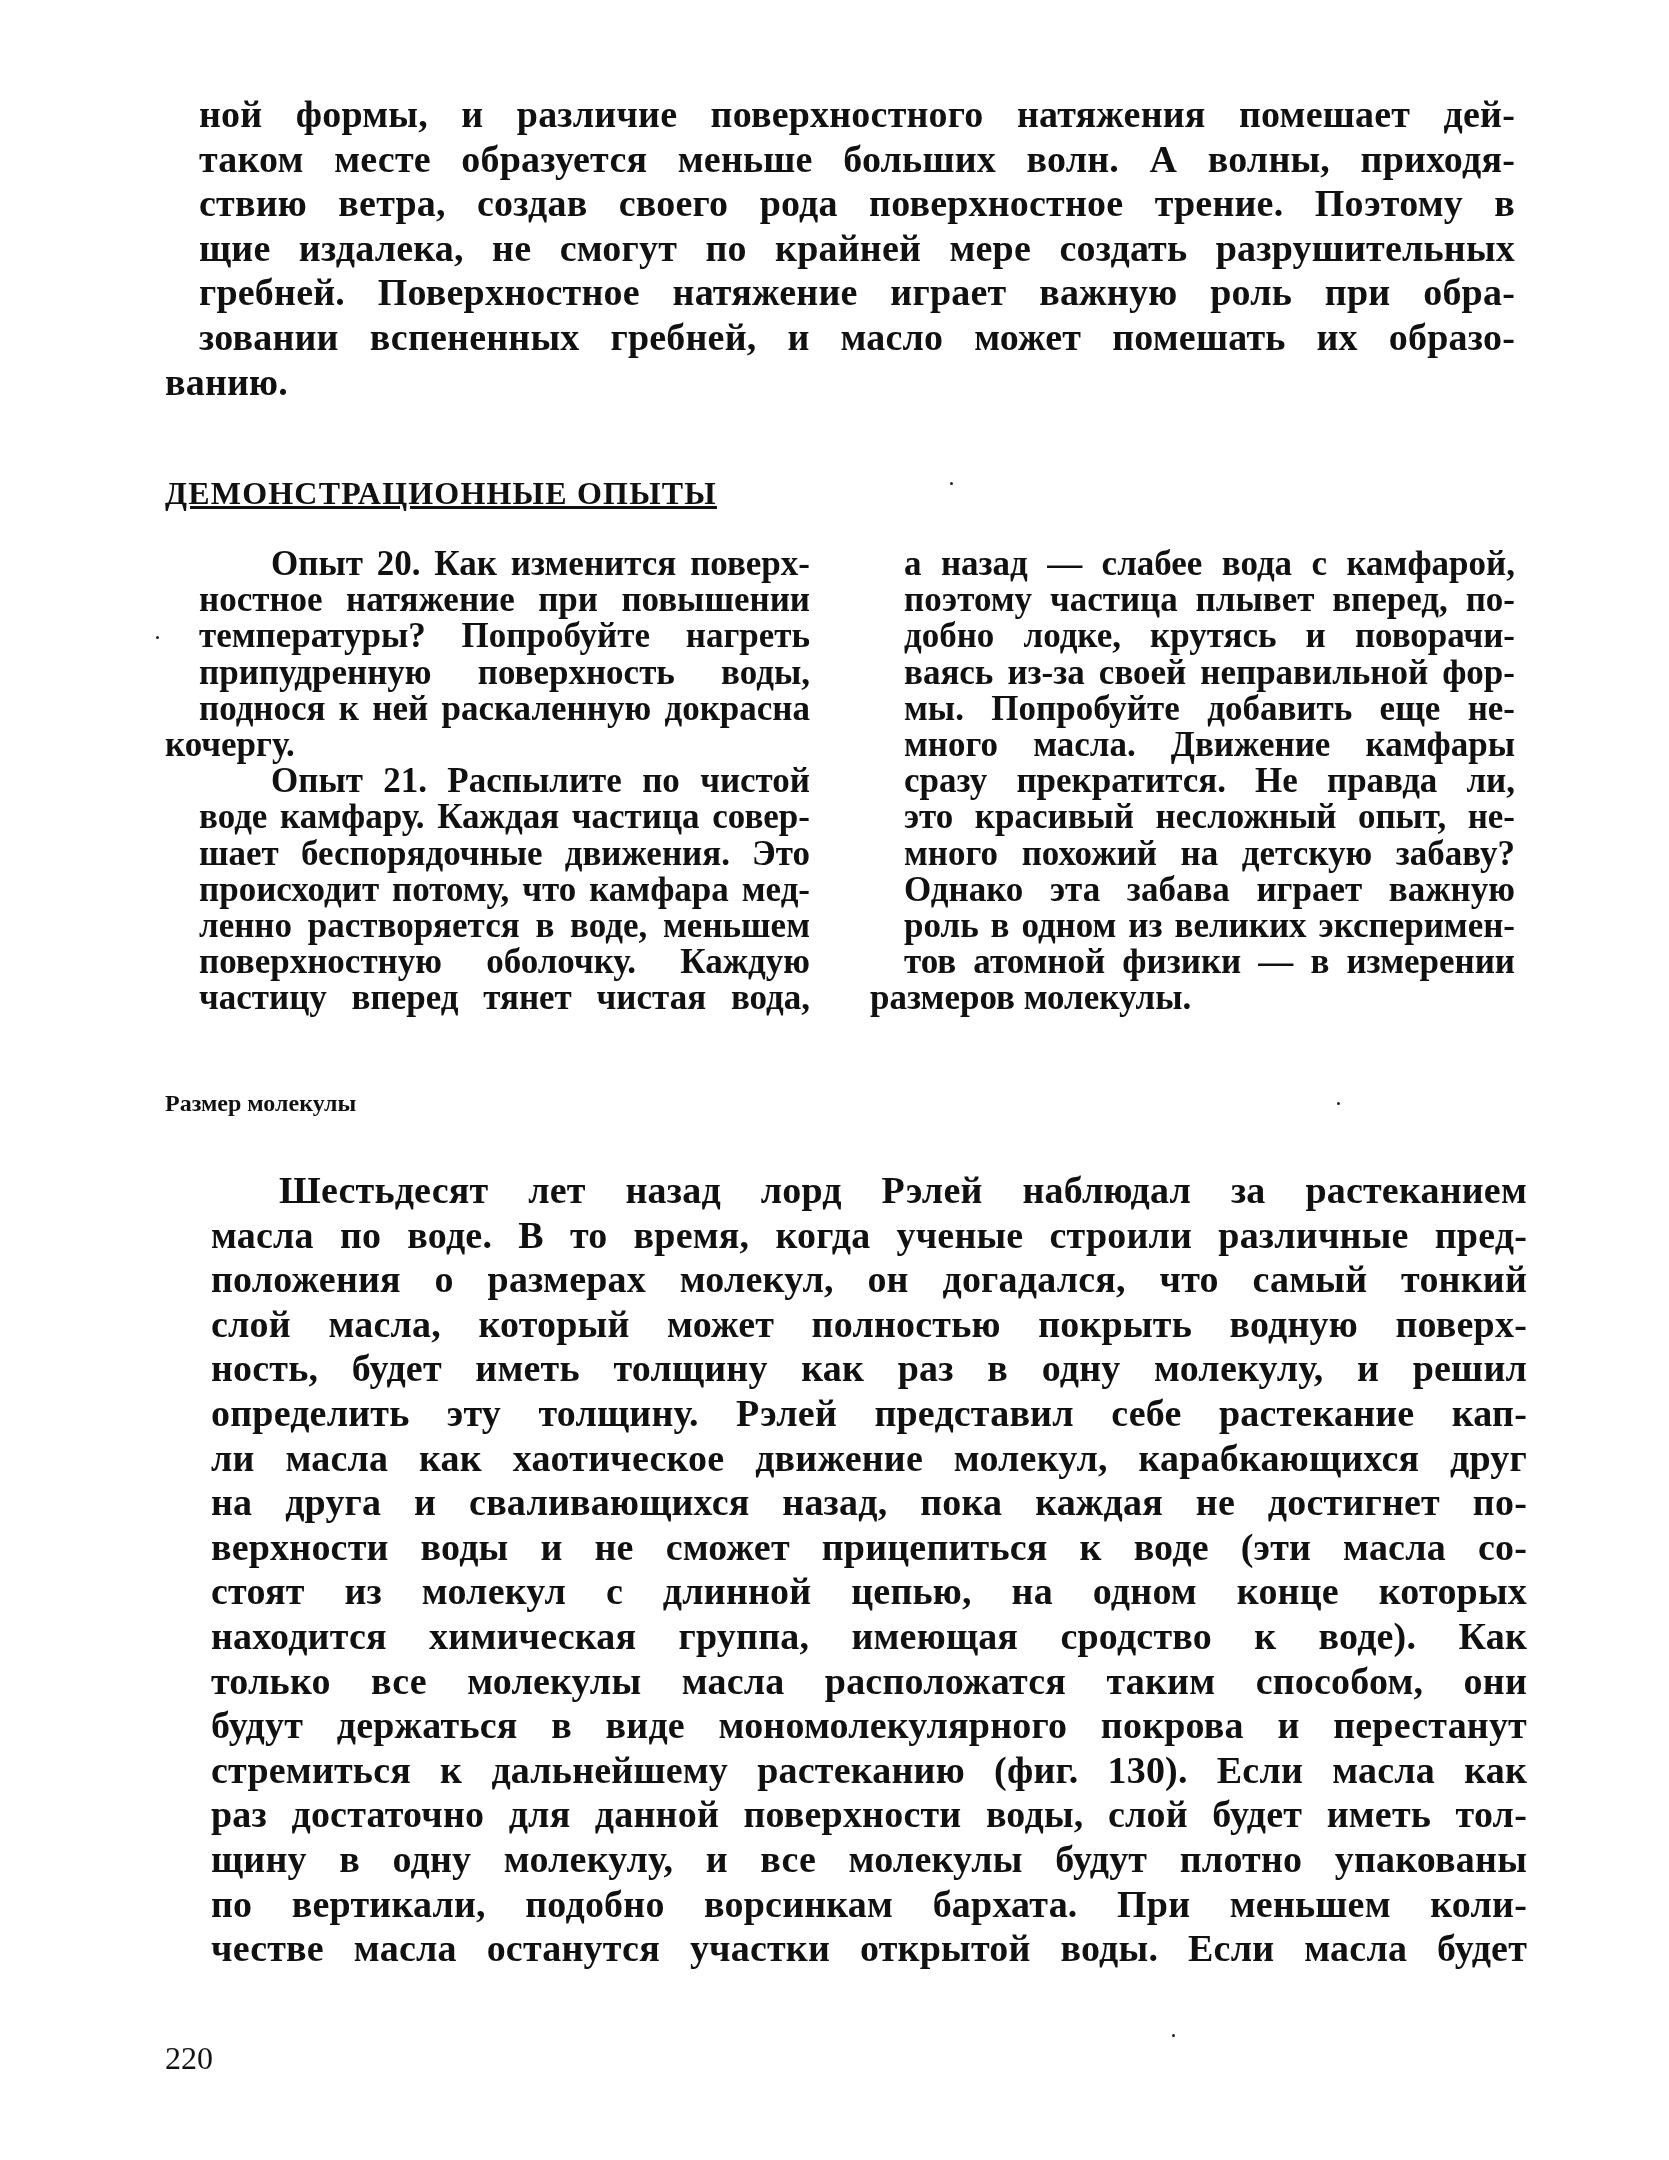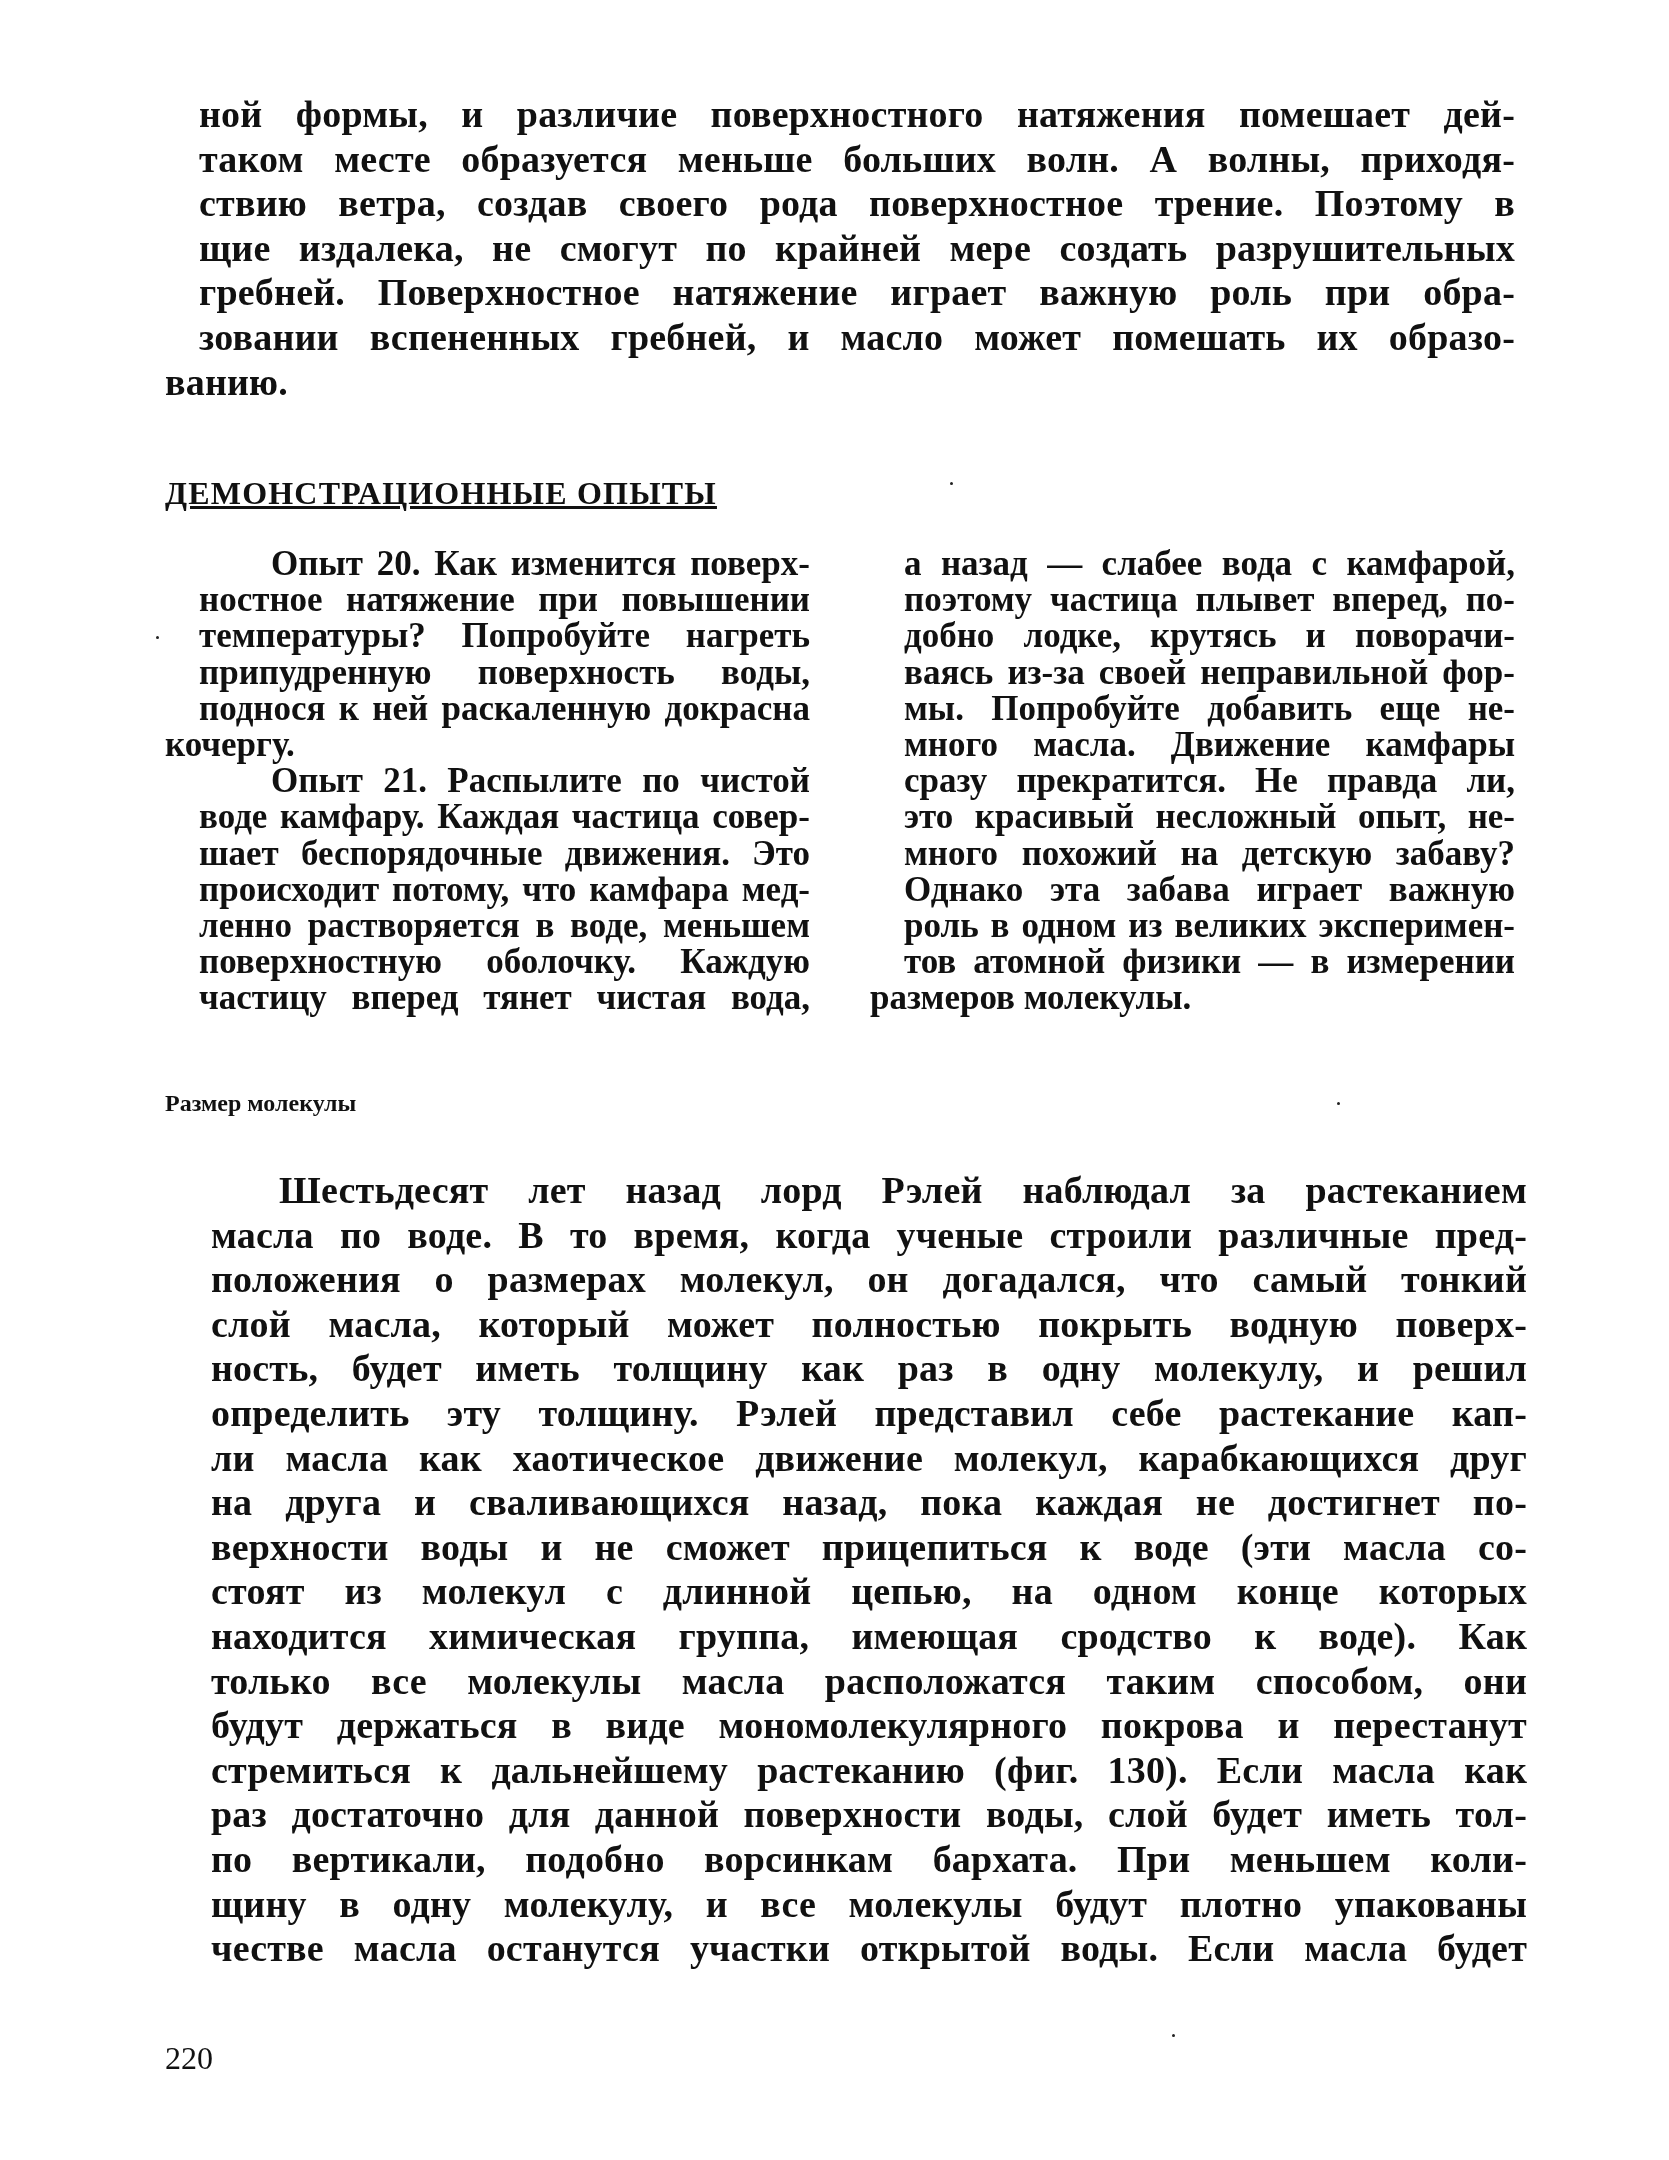--- a/index.html
+++ b/index.html
@@ -103,22 +103,22 @@
     <span class="line main-line justify">определить эту толщину. Рэлей представил себе растекание кап-</span>
     <span class="line main-line justify">ли масла как хаотическое движение молекул, карабкающихся друг</span>
     <span class="line main-line justify">на друга и сваливающихся назад, пока каждая не достигнет по-</span>
     <span class="line main-line justify">верхности воды и не сможет прицепиться к воде (эти масла со-</span>
     <span class="line main-line justify">стоят из молекул с длинной цепью, на одном конце которых</span>
     <span class="line main-line justify">находится химическая группа, имеющая сродство к воде). Как</span>
     <span class="line main-line justify">только все молекулы масла расположатся таким способом, они</span>
     <span class="line main-line justify">будут держаться в виде мономолекулярного покрова и перестанут</span>
     <span class="line main-line justify">стремиться к дальнейшему растеканию (фиг. 130). Если масла как</span>
     <span class="line main-line justify">раз достаточно для данной поверхности воды, слой будет иметь тол-</span>
+    <span class="line main-line justify">щину в одну молекулу, и все молекулы будут плотно упакованы</span>
     <span class="line main-line justify">по вертикали, подобно ворсинкам бархата. При меньшем коли-</span>
-    <span class="line main-line justify">щину в одну молекулу, и все молекулы будут плотно упакованы</span>
     <span class="line main-line justify">честве масла останутся участки открытой воды. Если масла будет</span>
   </div>
 </div>
 
 <div id="page-number">220</div>
 
 <div class="speck" style="left:950px;top:482px;"></div>
 <div class="speck" style="left:156px;top:636px;"></div>
 <div class="speck" style="left:1337px;top:1102px;"></div>
 <div class="speck" style="left:1172px;top:2034px;"></div>

